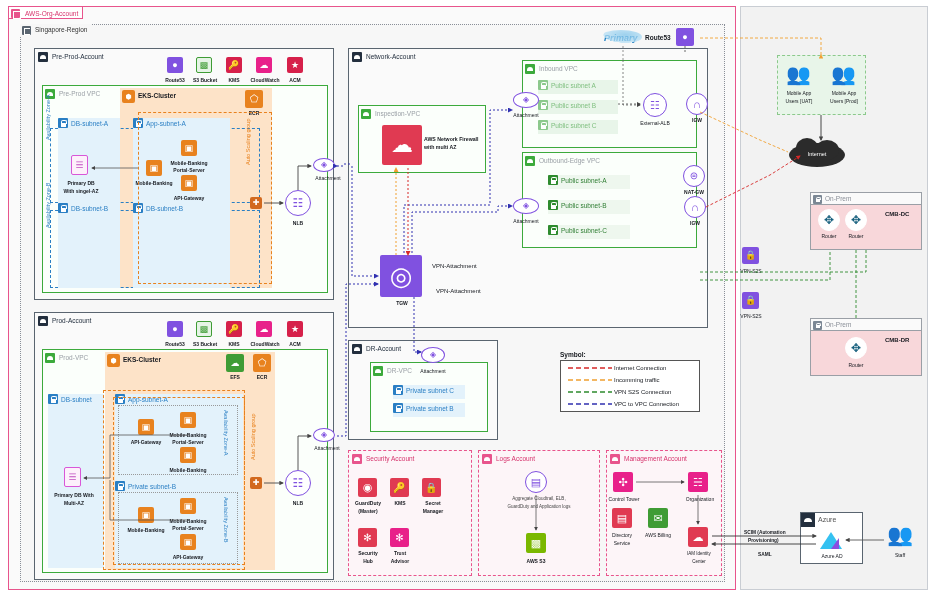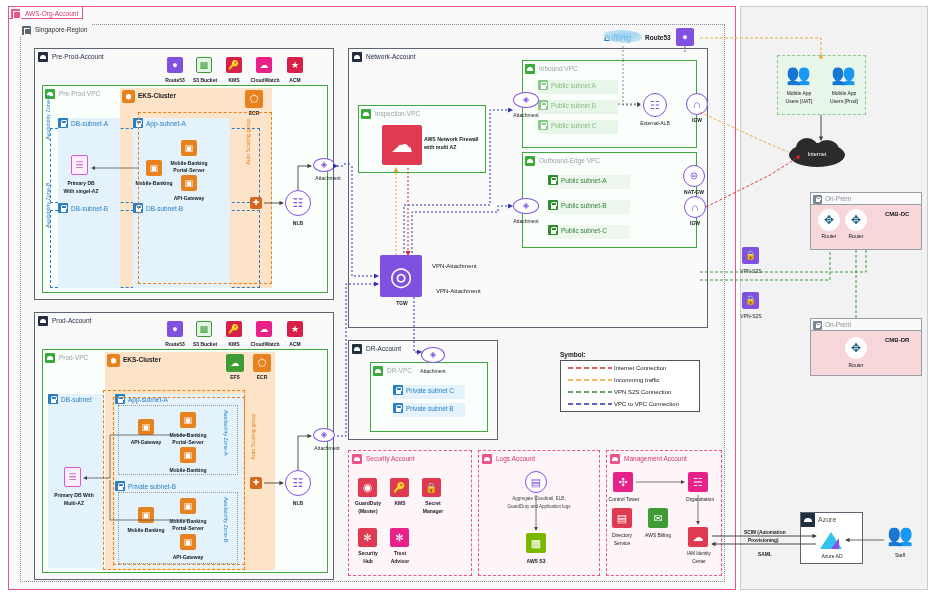--- a/index.html
+++ b/index.html
@@ -462,21 +462,21 @@
     </div>
   <div class="svc-lbl" style="left:505px; top:218px; width:42px; font-weight:normal;">Attachment</div>
 
   <div class="svc" style="left:380px; top:255px; width:42px; height:42px; background:#8051e0; border-radius:2px;">
       <span class="glyph" style="font-size:26px;">◎</span>
     </div>
   <div class="svc-lbl" style="left:388px; top:300px; width:28px;">TGW</div>
   <div class="lbl" style="left:432px; top:263px; font-size:6px;">VPN-Attachment</div>
   <div class="lbl" style="left:436px; top:288px; font-size:6px;">VPN-Attachment</div>
 
-  <div class="lbl" style="left:604px; top:33px; font-size:9px; color:#1a7cc0; font-style:italic; font-weight:bold; text-shadow:0 0 1px #fff;">Billing</div>
+  <div class="lbl" style="left:604px; top:33px; font-size:9px; color:#1a7cc0; font-style:italic; font-weight:bold; text-shadow:0 0 1px #fff;">Primary</div>
   <div style="position:absolute; left:600px; top:30px; width:42px; height:14px; background:radial-gradient(ellipse at 60% 35%, #7fc4ea 0%, #b9e0f5 60%, transparent 62%); border-radius:50%; opacity:.75;"></div>
   <div class="lbl bold" style="left:645px; top:34px; font-size:6.5px;">Route53</div>
   <div class="svc" style="left:676px; top:28px; width:18px; height:18px; background:#8051e0;">
       <span class="glyph" style="font-size:9px;">●</span>
     </div>
 
   <div class="acct" style="left:348px; top:340px; width:150px; height:100px;"></div>
   <div class="acct-hd" style="left:352px; top:343px;">
     <span class="ico"></span>
     <span>DR-Account</span>

